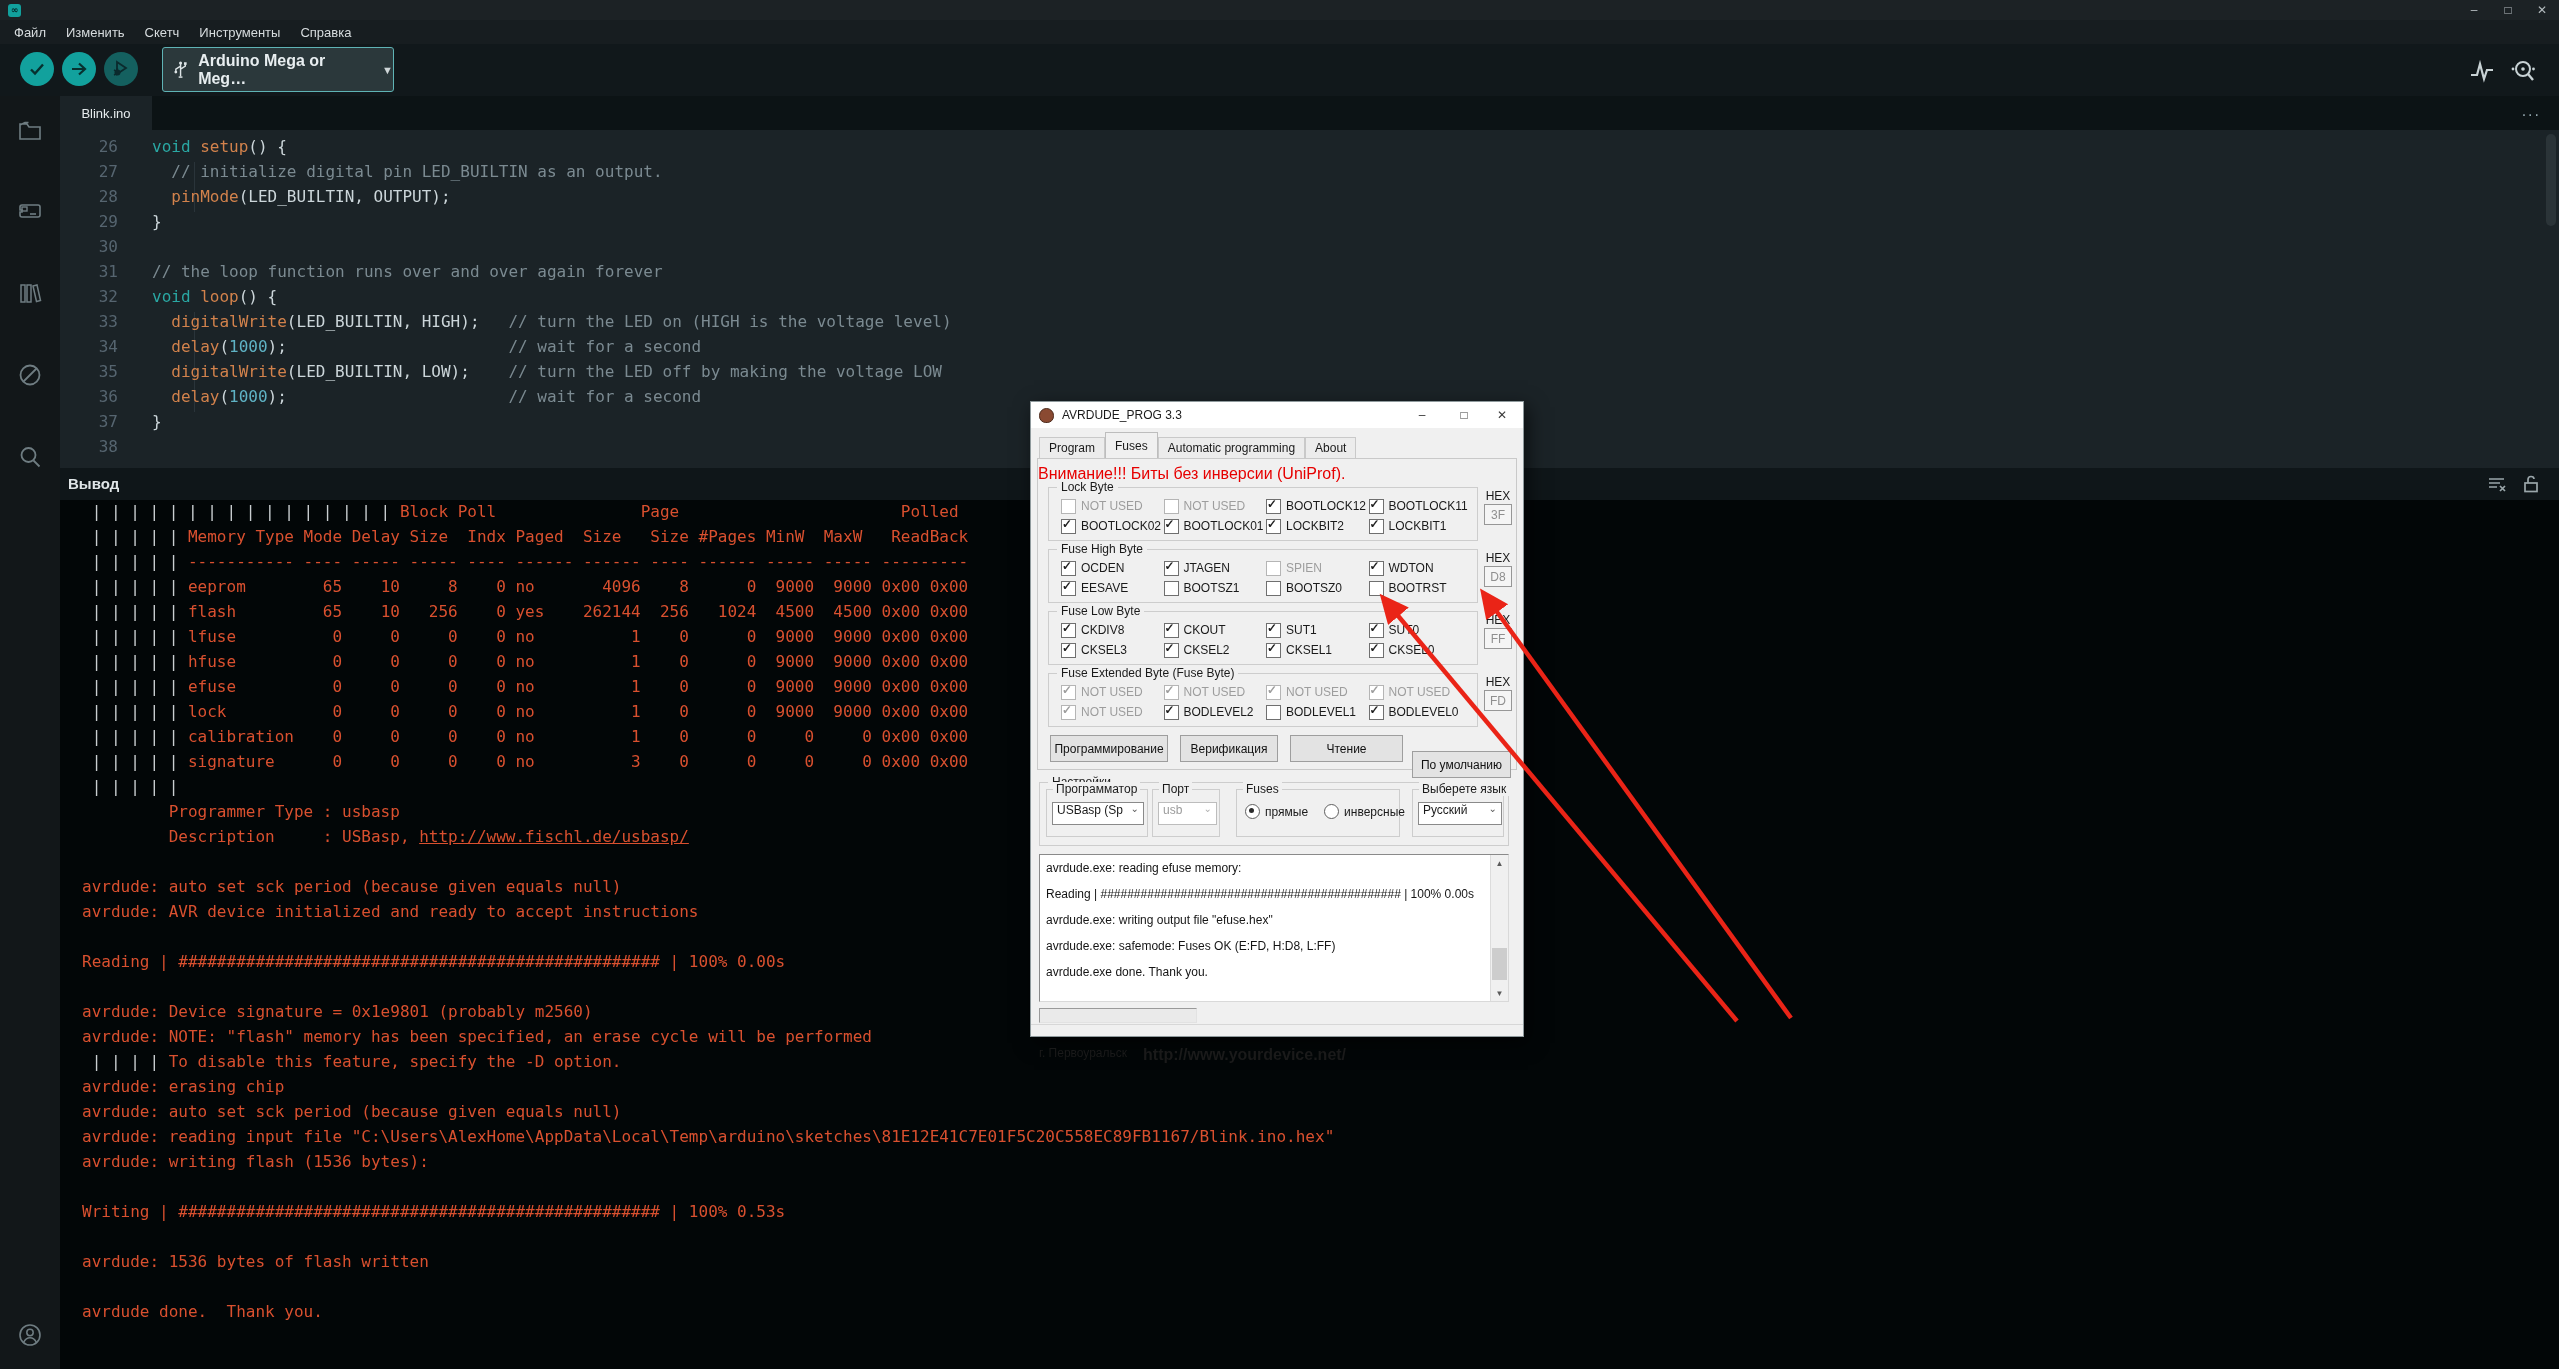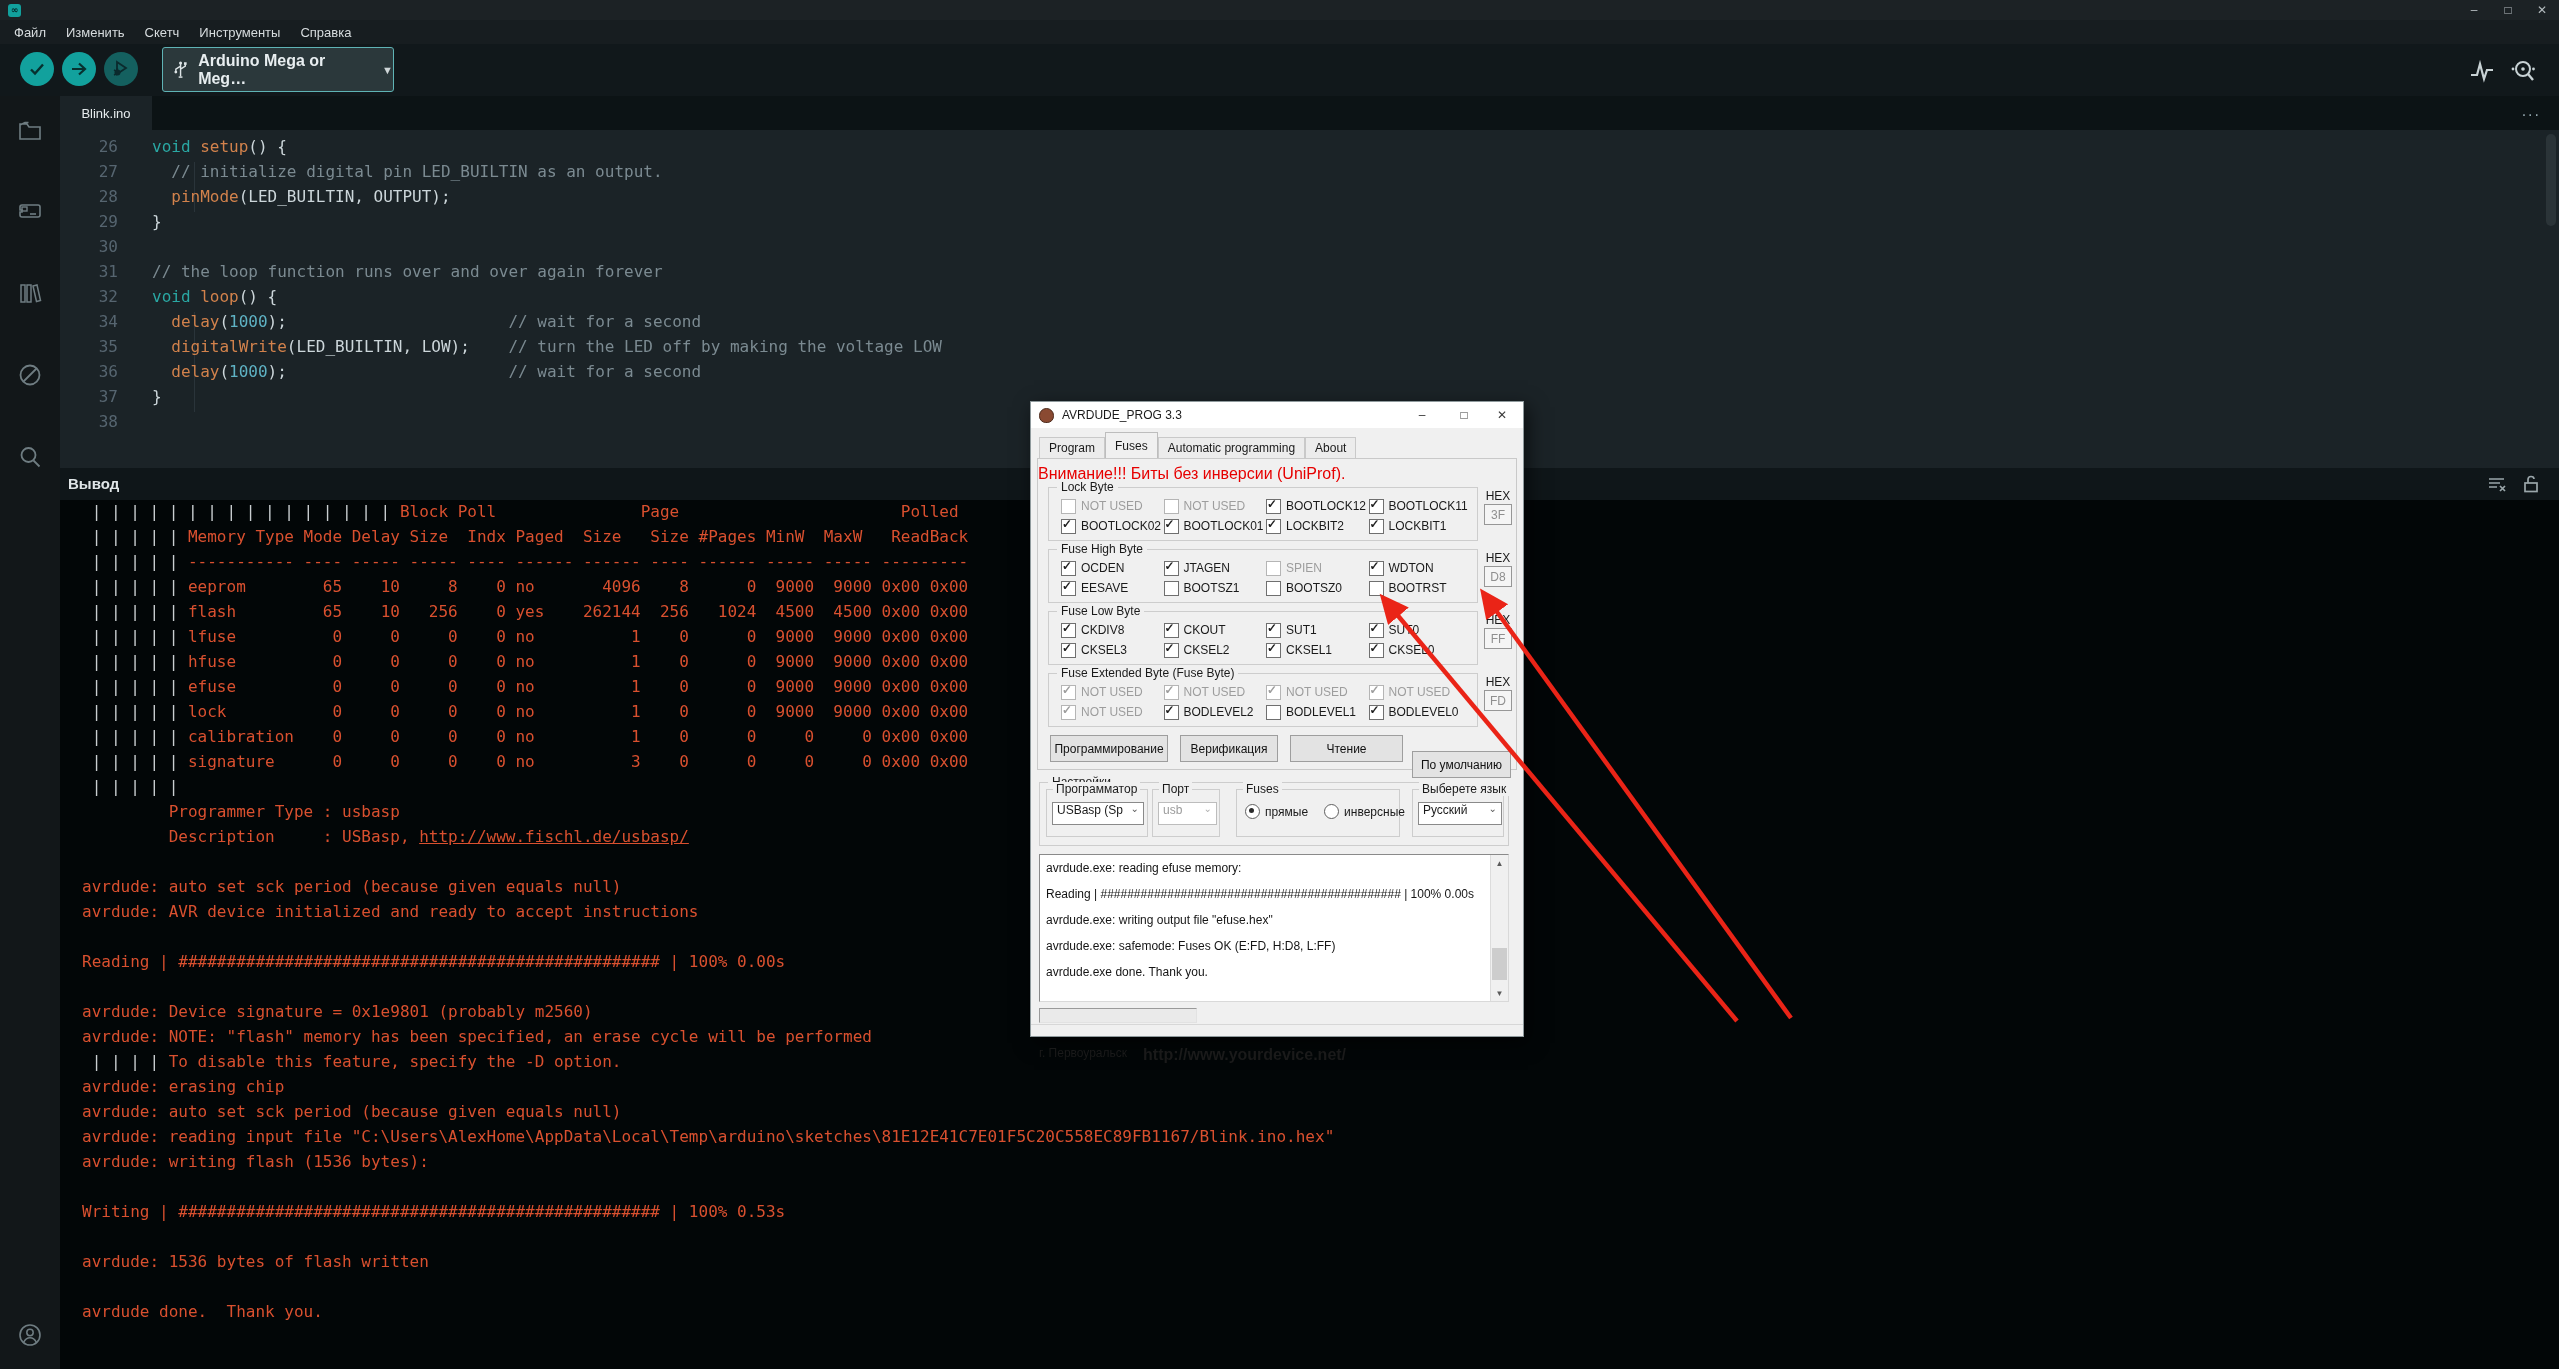--- a/index.html
+++ b/index.html
@@ -222,20 +222,21 @@
     <div class="indent-guide" style="top:32px;height:50px;"></div>
     <div class="indent-guide" style="top:182px;height:100px;"></div>
     <div id="code">
         <div class="code-line"><span class="ln">26</span><span class="code"><span class="kw">void</span><span class="pl"> </span><span class="fn">setup</span><span class="pl">() {</span></span></div>
         <div class="code-line"><span class="ln">27</span><span class="code"><span class="cm">  // initialize digital pin LED_BUILTIN as an output.</span></span></div>
         <div class="code-line"><span class="ln">28</span><span class="code"><span class="pl">  </span><span class="fn">pinMode</span><span class="pl">(LED_BUILTIN, OUTPUT);</span></span></div>
         <div class="code-line"><span class="ln">29</span><span class="code"><span class="pl">}</span></span></div>
         <div class="code-line"><span class="ln">30</span><span class="code"></span></div>
         <div class="code-line"><span class="ln">31</span><span class="code"><span class="cm">// the loop function runs over and over again forever</span></span></div>
         <div class="code-line"><span class="ln">32</span><span class="code"><span class="kw">void</span><span class="pl"> </span><span class="fn">loop</span><span class="pl">() {</span></span></div>
+        <div class="code-line"><span class="ln">33</span><span class="code"><span class="pl">  </span><span class="fn">digitalWrite</span><span class="pl">(LED_BUILTIN, HIGH);</span><span class="cm">   // turn the LED on (HIGH is the voltage level)</span></span></div>
         <div class="code-line"><span class="ln">34</span><span class="code"><span class="pl">  </span><span class="fn">delay</span><span class="pl">(</span><span class="num">1000</span><span class="pl">);</span><span class="cm">                       // wait for a second</span></span></div>
         <div class="code-line"><span class="ln">35</span><span class="code"><span class="pl">  </span><span class="fn">digitalWrite</span><span class="pl">(LED_BUILTIN, LOW);</span><span class="cm">    // turn the LED off by making the voltage LOW</span></span></div>
         <div class="code-line"><span class="ln">36</span><span class="code"><span class="pl">  </span><span class="fn">delay</span><span class="pl">(</span><span class="num">1000</span><span class="pl">);</span><span class="cm">                       // wait for a second</span></span></div>
         <div class="code-line"><span class="ln">37</span><span class="code"><span class="pl">}</span></span></div>
         <div class="code-line"><span class="ln">38</span><span class="code"></span></div>
       </div>
     <div id="editor-scrollbar"></div>
   </div>
 
   <div class="abs" id="output-header">

